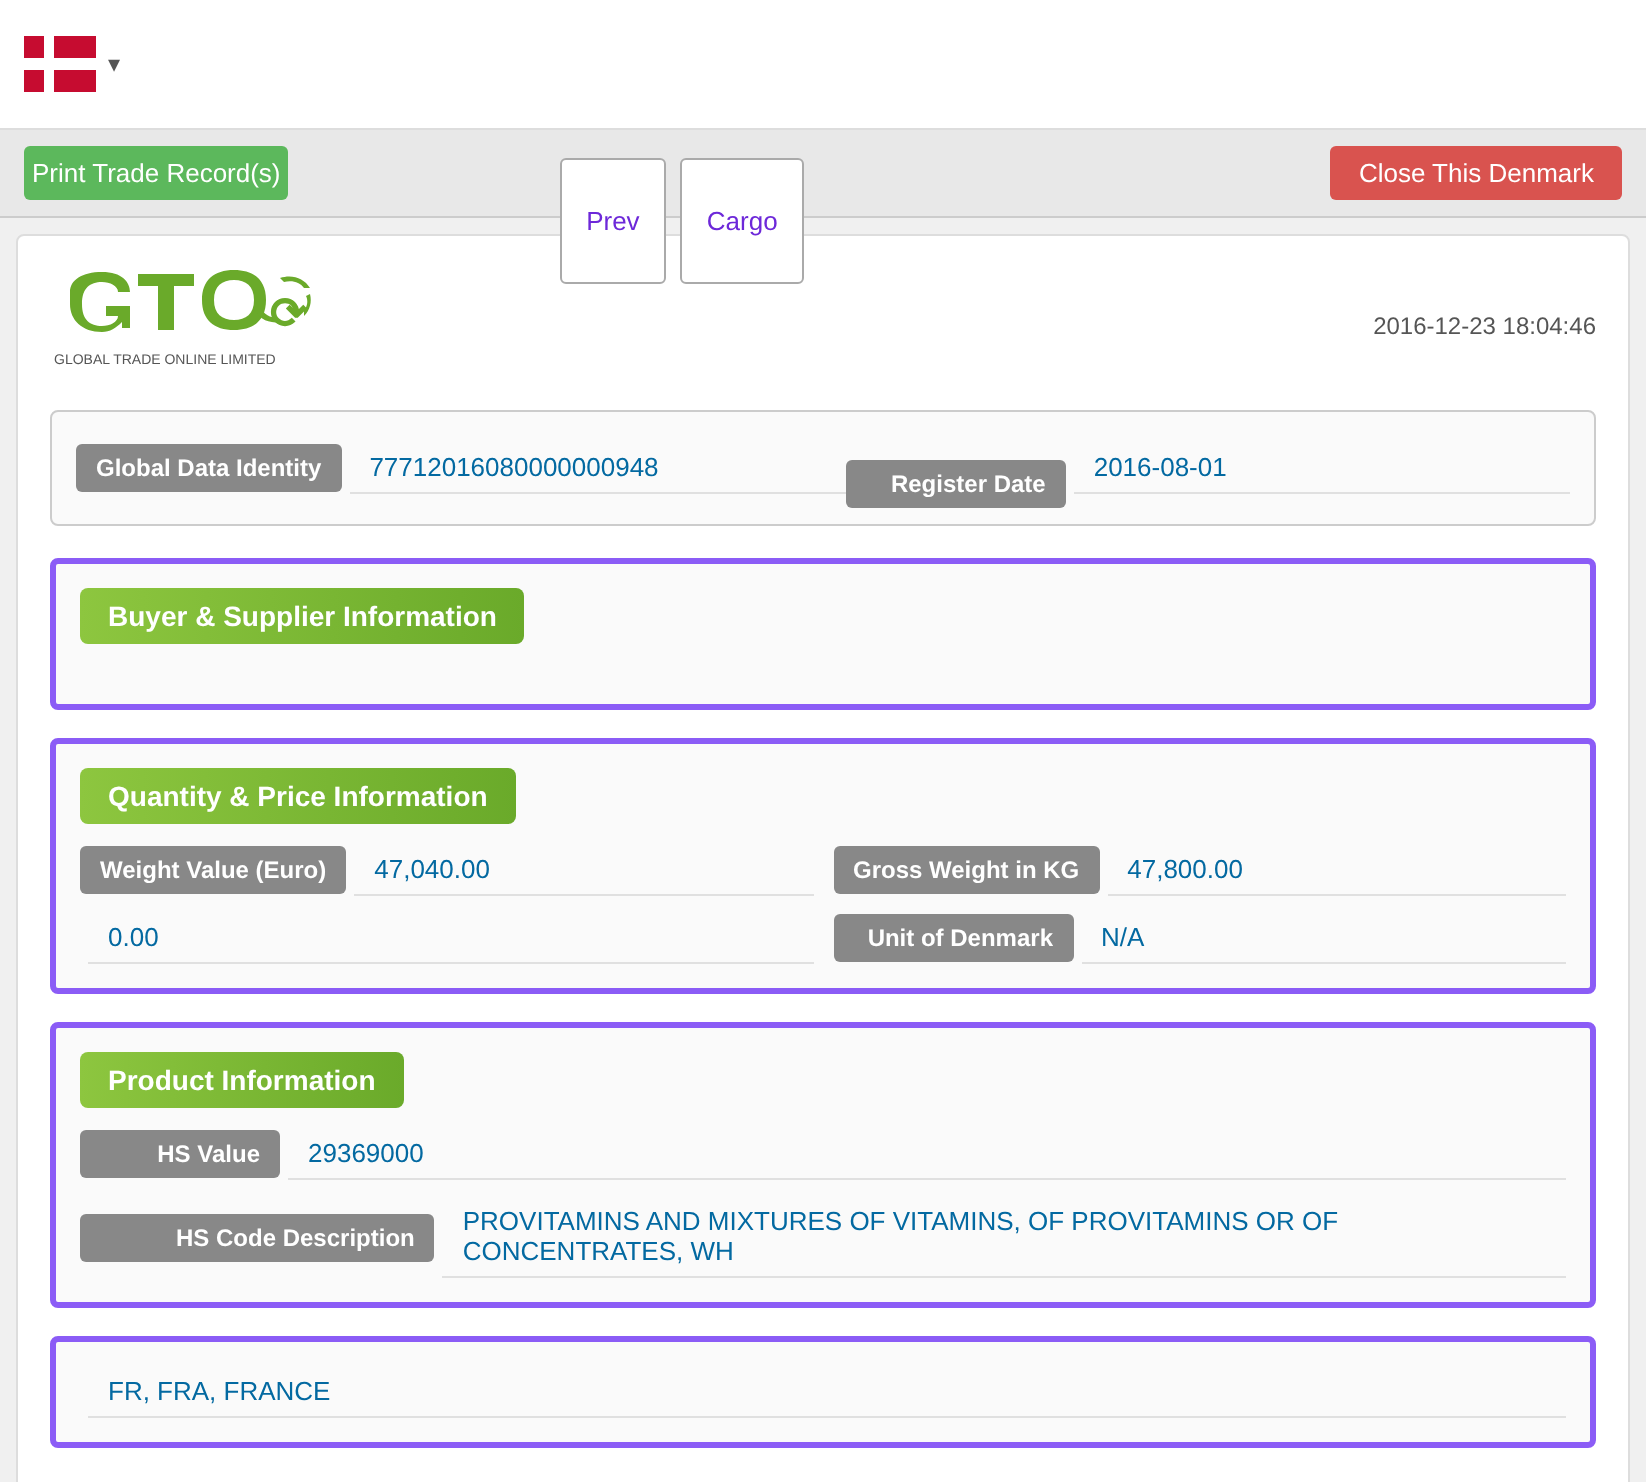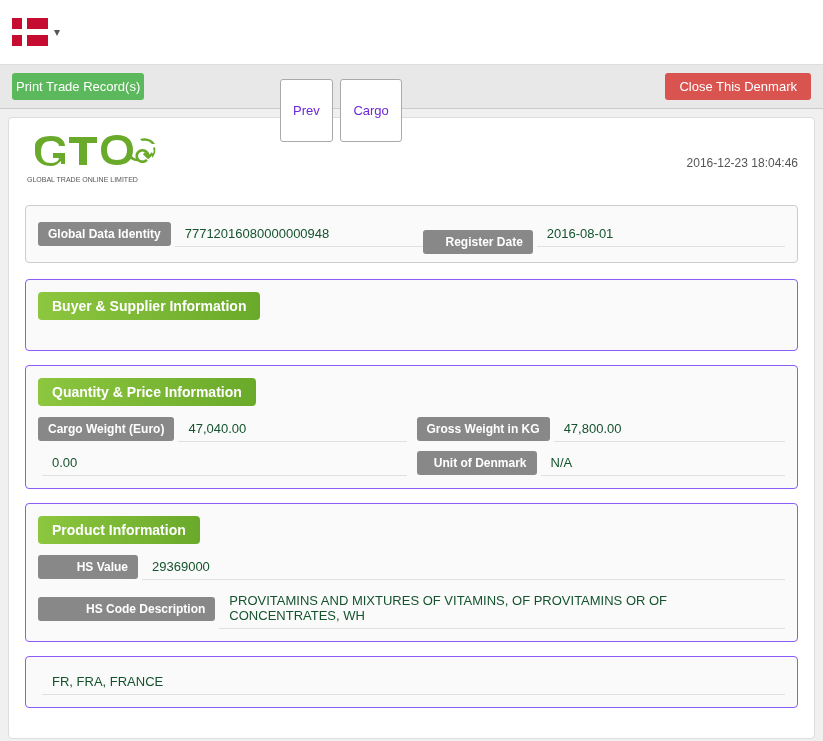--- a/index.html
+++ b/index.html
@@ -110,21 +110,21 @@
       font-weight: bold;
       font-size: 14px;
       padding: 6px 14px;
       border-radius: 4px;
       display: inline-block;
       margin-bottom: 10px;
     }
 
     
     .section-card {
-      border: 1px solid #8b5cf6;
+      border: 3px solid #8b5cf6;
       border-radius: 4px;
       padding: 12px;
       margin-bottom: 14px;
       background: #fafafa;
     }
 
     
     .field-row {
       display: flex;
       align-items: center;
@@ -146,21 +146,21 @@
       font-size: 12px;
       text-align: right;
       min-width: 120px;
       white-space: nowrap;
       font-weight: bold;
     }
     .fv {
       flex: 1;
       padding: 5px 10px;
       font-size: 13px;
-      color: #14532d;
+      color: #0369a1;
       border-bottom: 1px solid #e0e0e0;
       margin-left: 4px;
     }
     .fv-wide {
       flex: 2;
     }
   </style>
 </head>
 <body>
 
@@ -216,21 +216,21 @@
   <div class="section-card">
     <div class="section-header">Buyer &amp; Supplier Information</div>
     
     <div style="height:8px;"></div>
   </div>
 
   <div class="section-card">
     <div class="section-header">Quantity &amp; Price Information</div>
     <div class="field-row">
       <div class="field-box">
-        <div class="fl">Cargo Weight (Euro)</div>
+        <div class="fl">Weight Value (Euro)</div>
         <div class="fv">47,040.00</div>
       </div>
       <div class="field-box">
         <div class="fl">Gross Weight in KG</div>
         <div class="fv">47,800.00</div>
       </div>
     </div>
     <div class="field-row">
       <div class="field-box">
         <div class="fv">0.00</div>

